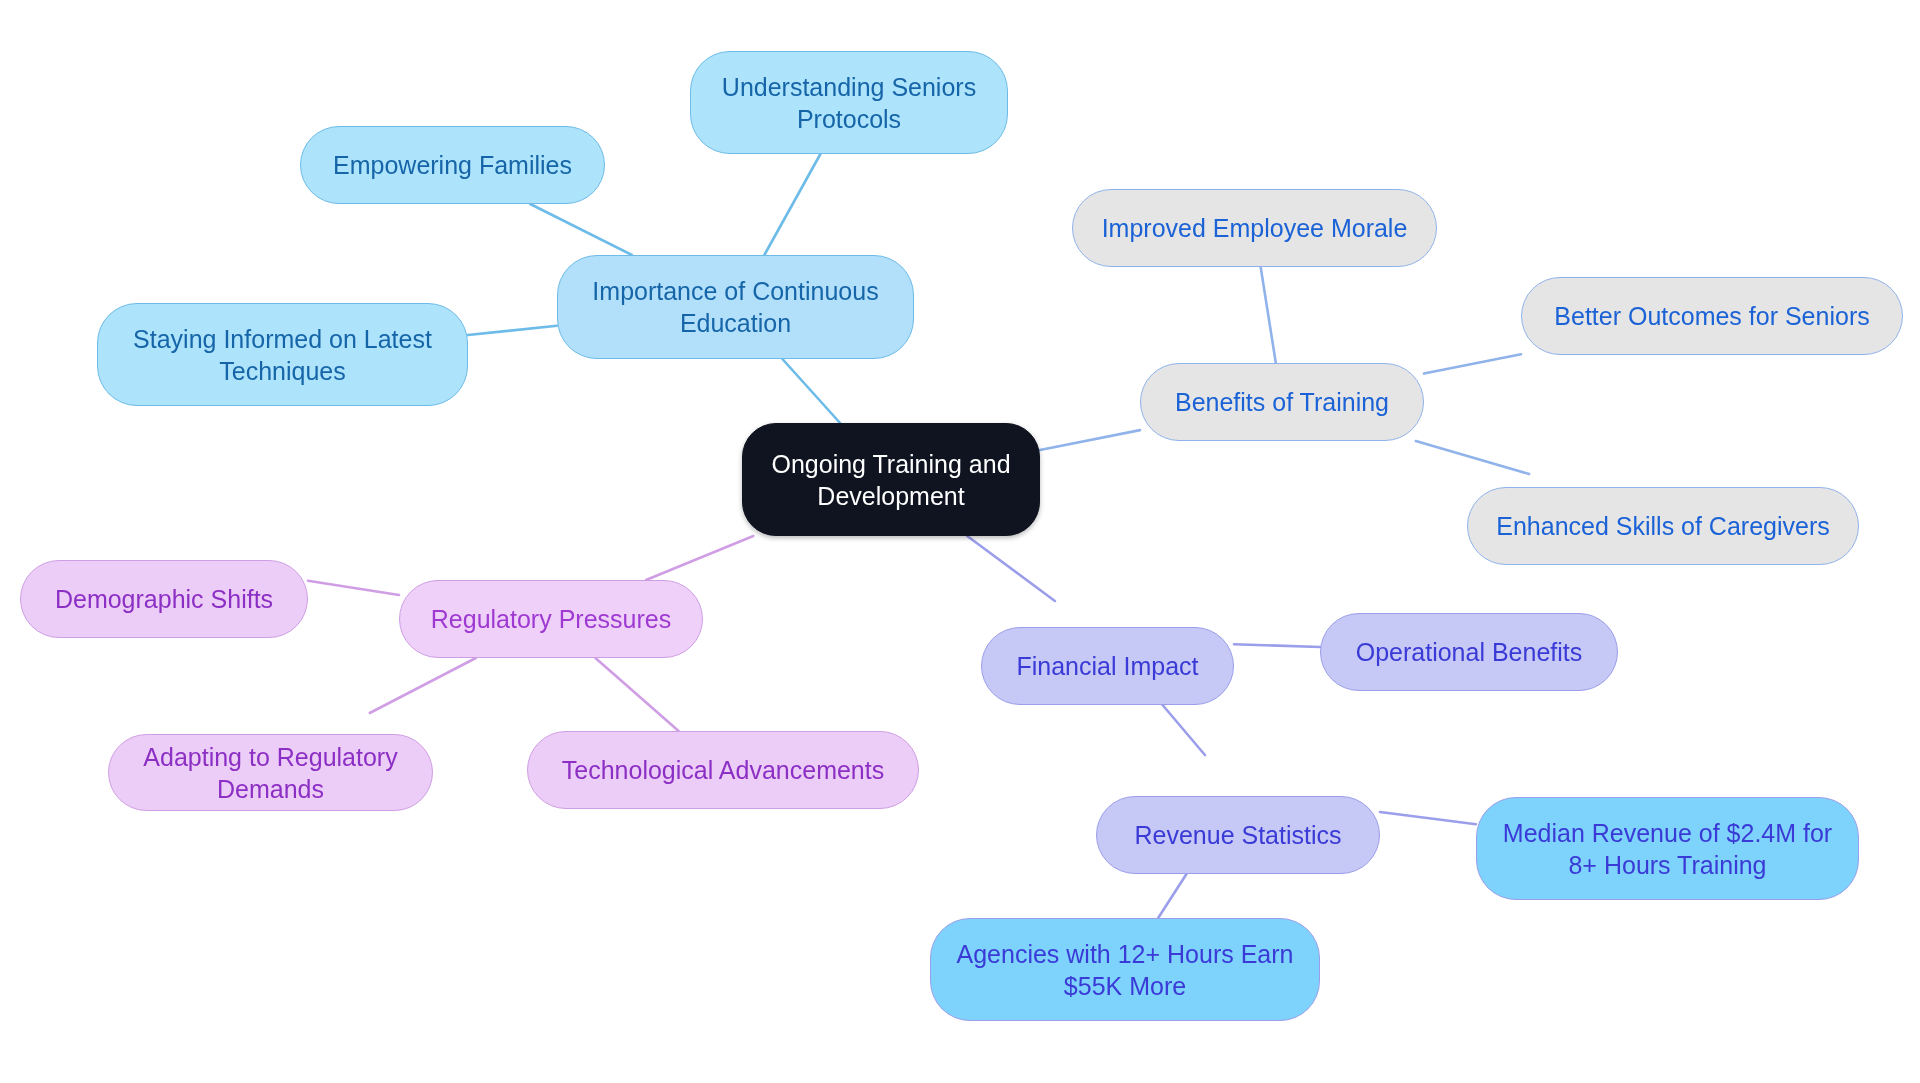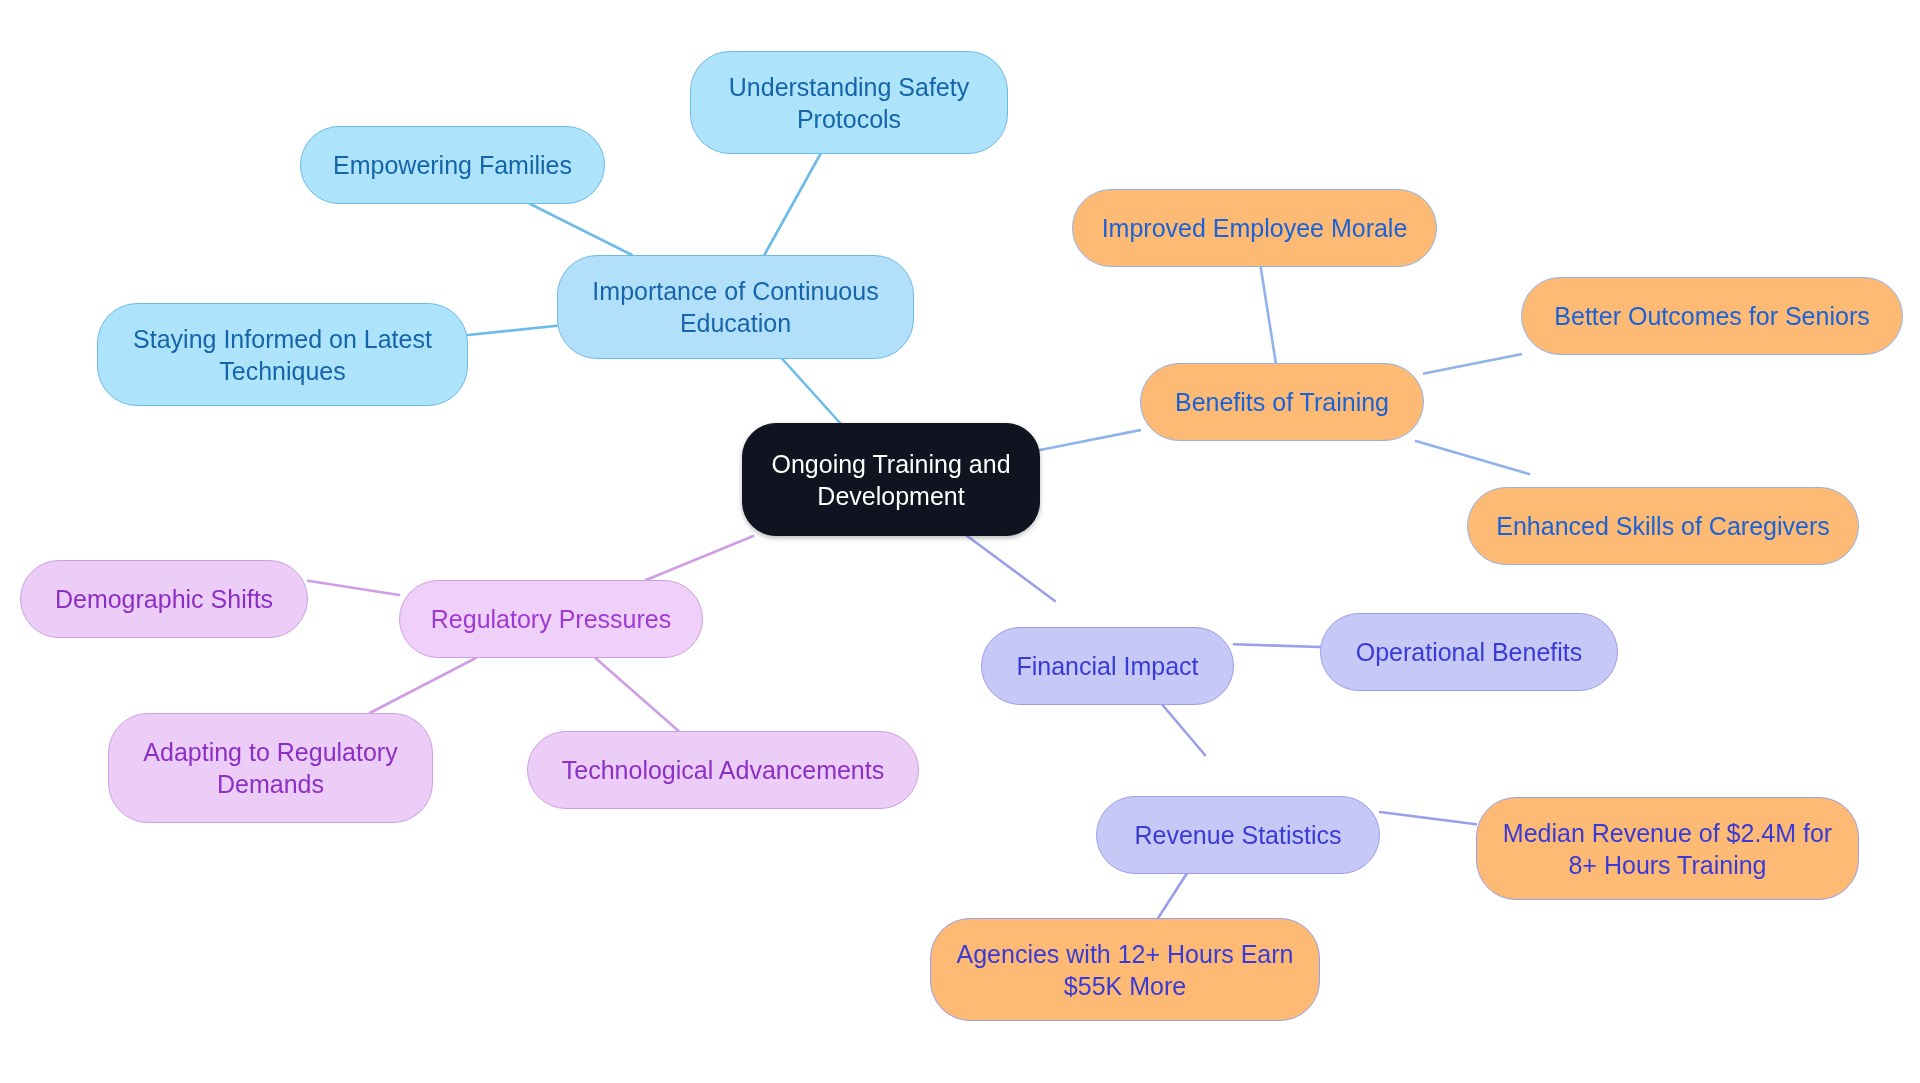--- a/index.html
+++ b/index.html
@@ -51,33 +51,33 @@
     color: #1565a8;
     font-size: 25px;
   }
   .node-blue-branch {
     background: #b2e0fb;
     border-color: #6cbbe8;
     color: #1565a8;
     font-size: 25px;
   }
   .node-sky {
-    background: #fdba74;
+    background: #e5e5e5;
     border-color: #8fb3ea;
     color: #1a62d6;
     font-size: 25px;
   }
   .node-indigo {
     background: #c6c8f6;
     border-color: #9b9eea;
     color: #3a3ad6;
     font-size: 25px;
   }
   .node-violet {
-    background: #fdba74;
+    background: #7dd3fc;
     border-color: #9b9eea;
     color: #3a3ad6;
     font-size: 25px;
   }
   .node-purple {
     background: #eccdf7;
     border-color: #cf9ee4;
     color: #8c2fc4;
     font-size: 25px;
   }
@@ -109,35 +109,35 @@
       <line x1="753.2939068100359" y1="536" x2="646.0537634408602" y2="580" stroke="#cf9ee4" stroke-width="2.6" stroke-linecap="round"></line>
       <line x1="399" y1="595.0413436692506" x2="308" y2="580.6976744186046" stroke="#cf9ee4" stroke-width="2.6" stroke-linecap="round"></line>
       <line x1="475.8144329896907" y1="658" x2="369.7835051546392" y2="713" stroke="#cf9ee4" stroke-width="2.6" stroke-linecap="round"></line>
       <line x1="595.4238410596026" y1="658" x2="678.5761589403974" y2="731" stroke="#cf9ee4" stroke-width="2.6" stroke-linecap="round"></line>
     </svg>
   <div id="nodes">
       <div class="node node-root" style="left: 742px; top: 423px; width: 298px; height: 113px;"><span>Ongoing Training and
 Development</span></div>
       <div class="node node-blue-branch" style="left: 557px; top: 255px; width: 357px; height: 104px;"><span>Importance of Continuous
 Education</span></div>
-      <div class="node node-blue" style="left: 690px; top: 51px; width: 318px; height: 103px;"><span>Understanding Safety
+      <div class="node node-blue" style="left: 690px; top: 51px; width: 318px; height: 103px;"><span>Understanding Seniors
 Protocols</span></div>
       <div class="node node-blue" style="left: 300px; top: 126px; width: 305px; height: 78px;"><span>Empowering Families</span></div>
       <div class="node node-blue" style="left: 97px; top: 303px; width: 371px; height: 103px;"><span>Staying Informed on Latest
 Techniques</span></div>
       <div class="node node-sky" style="left: 1140px; top: 363px; width: 284px; height: 78px;"><span>Benefits of Training</span></div>
       <div class="node node-sky" style="left: 1072px; top: 189px; width: 365px; height: 78px;"><span>Improved Employee Morale</span></div>
       <div class="node node-sky" style="left: 1521px; top: 277px; width: 382px; height: 78px;"><span>Better Outcomes for Seniors</span></div>
       <div class="node node-sky" style="left: 1467px; top: 487px; width: 392px; height: 78px;"><span>Enhanced Skills of Caregivers</span></div>
       <div class="node node-indigo" style="left: 981px; top: 601px; width: 253px; height: 78px; margin-top: 26px;"><span>Financial Impact</span></div>
       <div class="node node-indigo" style="left: 1320px; top: 613px; width: 298px; height: 78px;"><span>Operational Benefits</span></div>
       <div class="node node-indigo" style="left: 1096px; top: 796px; width: 284px; height: 78px; justify-content: center;"><span>Revenue Statistics</span></div>
       <div class="node node-violet" style="left: 1476px; top: 797px; width: 383px; height: 103px;"><span>Median Revenue of $2.4M for
 8+ Hours Training</span></div>
       <div class="node node-violet" style="left: 930px; top: 918px; width: 390px; height: 103px;"><span>Agencies with 12+ Hours Earn
 $55K More</span></div>
       <div class="node node-purple-branch" style="left: 399px; top: 580px; width: 304px; height: 78px;"><span>Regulatory Pressures</span></div>
       <div class="node node-purple" style="left: 20px; top: 519px; width: 288px; height: 78px; margin-top: 41px;"><span>Demographic Shifts</span></div>
-      <div class="node node-purple" style="left: 108px; top: 713px; width: 325px; height: 110px;"><span>Adapting to Regulatory
+      <div class="node node-purple" style="left: 108px; top: 734px; width: 325px; height: 77px;"><span>Adapting to Regulatory
 Demands</span></div>
       <div class="node node-purple" style="left: 527px; top: 731px; width: 392px; height: 78px;"><span>Technological Advancements</span></div>
     </div>
 </div>
 
 </body></html>

